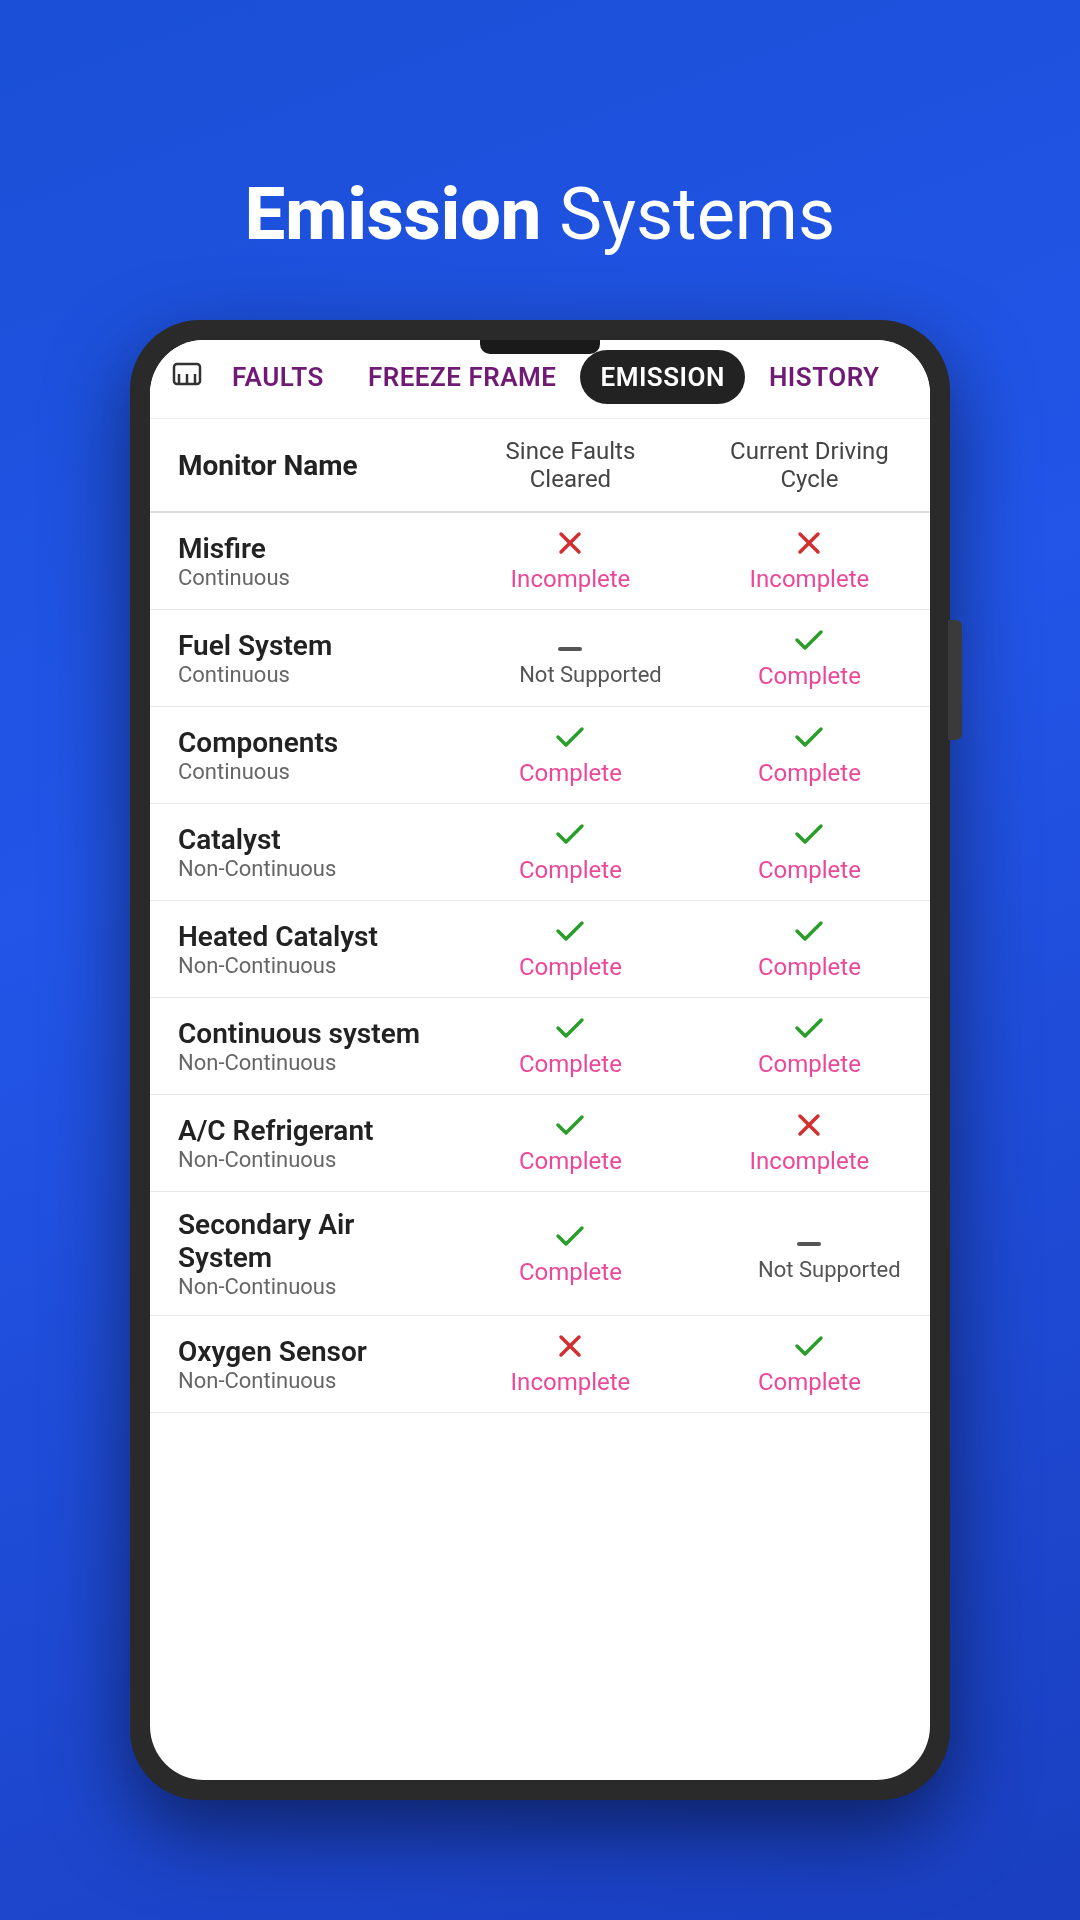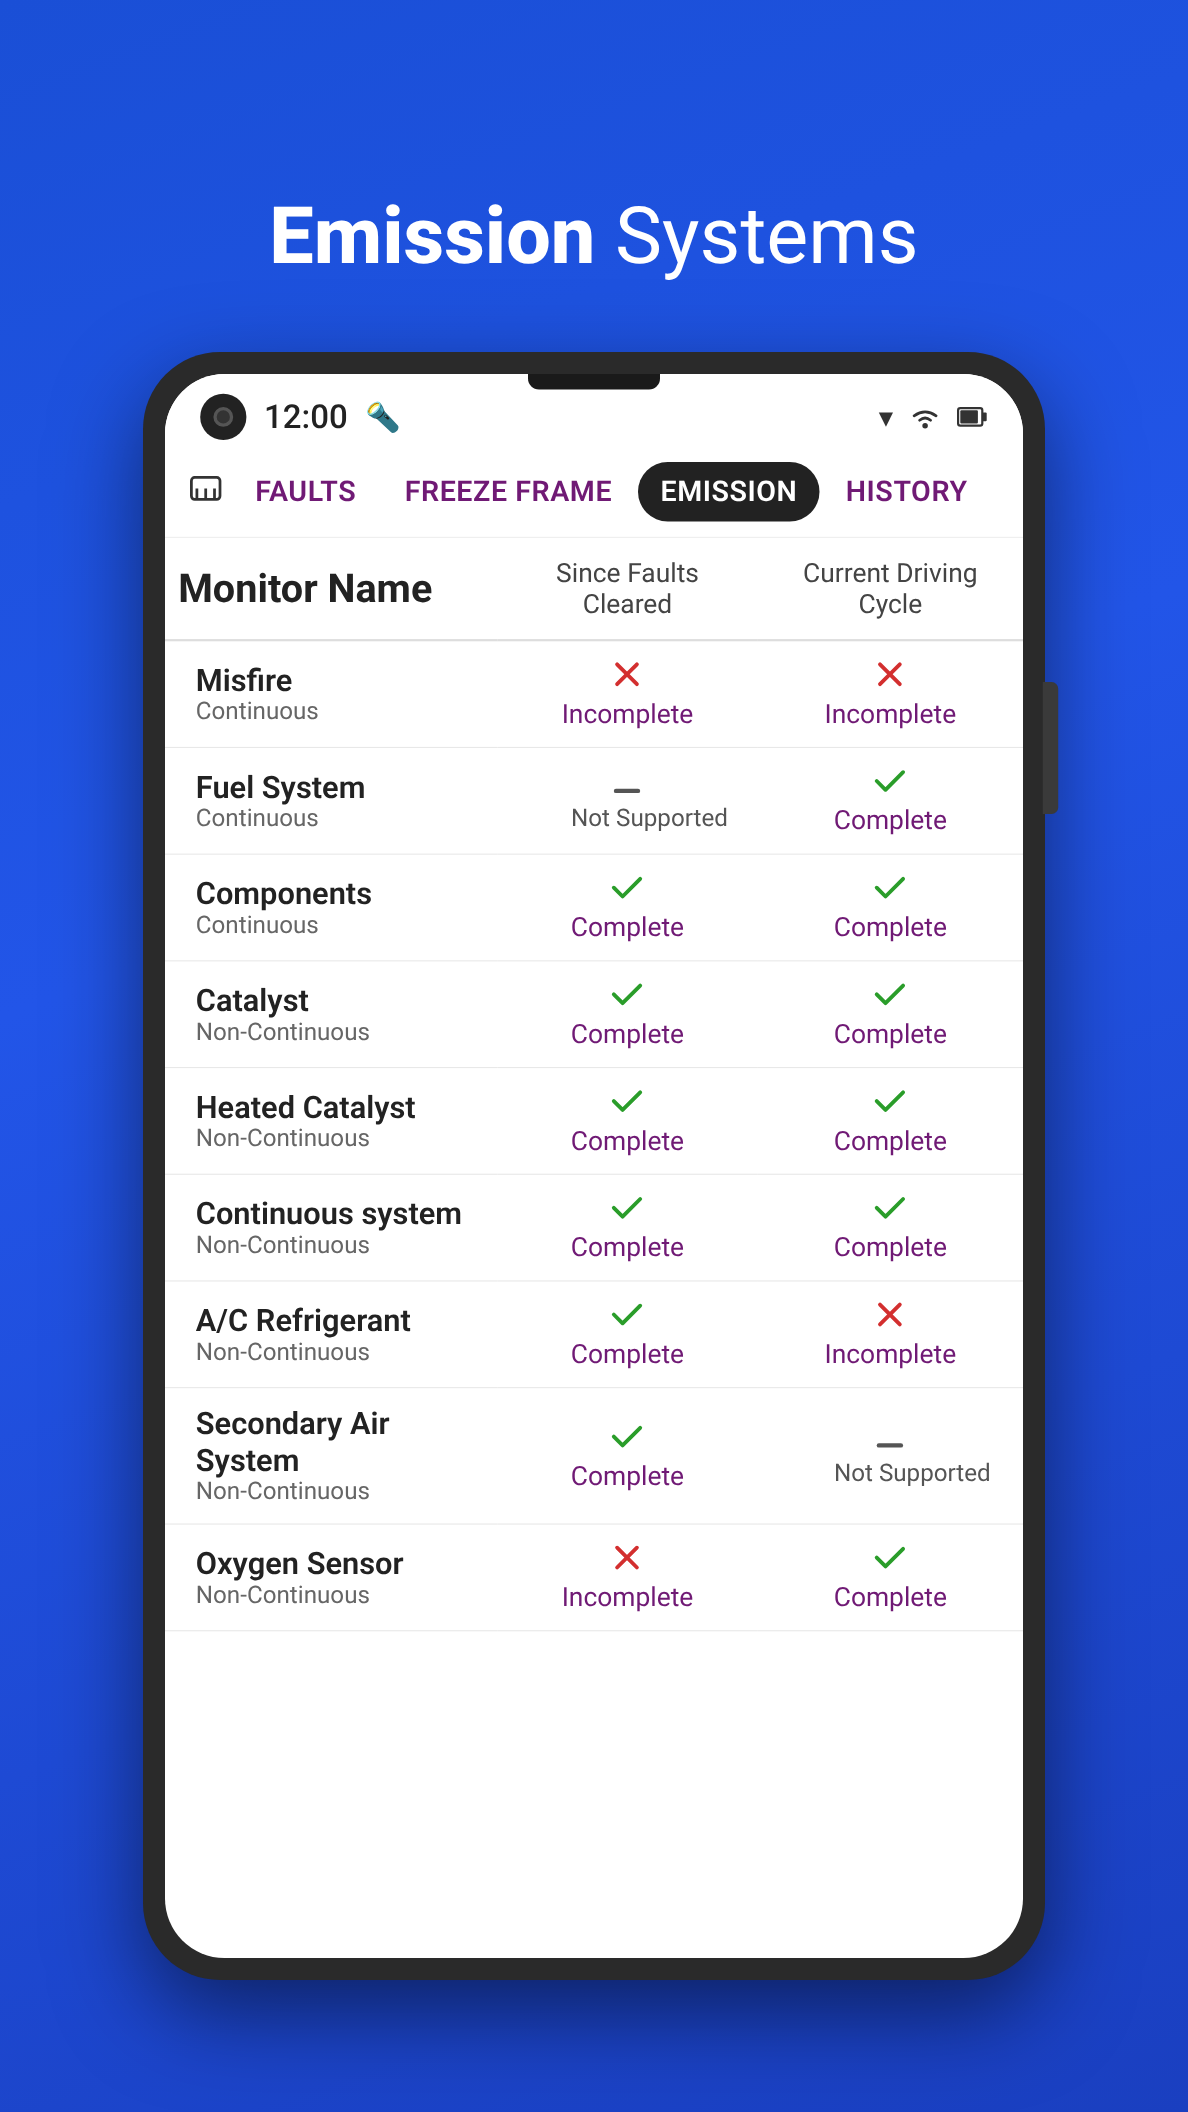--- a/index.html
+++ b/index.html
@@ -147,22 +147,22 @@
     .table-header-row th {
       padding: 18px 16px 18px;
       font-size: 24px;
       color: #444;
       font-weight: 400;
       text-align: center;
       border-bottom: 2px solid #ddd;
     }
     .table-header-row th:first-child {
       text-align: left;
-      padding-left: 12px;
-      font-size: 36px;
+      padding-left: 28px;
+      font-size: 28px;
       font-weight: 700;
       color: #222;
     }
 
     .table-row td {
       padding: 16px 16px;
       border-bottom: 1px solid #e8e8e8;
       text-align: center;
       vertical-align: middle;
     }
@@ -193,21 +193,21 @@
     .status-icon {
       font-size: 32px;
       line-height: 1;
     }
     .status-icon.complete { color: #2a9d2a; }
     .status-icon.incomplete { color: #d32f2f; }
     .status-icon.not-supported { color: #555; font-size: 28px; font-weight: 700; }
 
     .status-text {
       font-size: 24px;
-      color: #701a75;
+      color: #ec4899;
     }
     .status-text.not-supported-text {
       font-size: 22px;
       color: #555;
       margin-left: 40px;
     }
 
     
     .table-container::-webkit-scrollbar { width: 6px; }
     .table-container::-webkit-scrollbar-thumb { background: #bbb; border-radius: 3px; }
@@ -233,43 +233,20 @@
     <span> Systems</span>
   </span>
 </div>
 
 <div class="phone-wrapper">
   <div class="phone-notch"></div>
   <div class="side-button"></div>
 
   <div class="phone-screen">
 
-    <div class="status-bar">
-      <div class="status-left">
-        <div class="camera-icon">
-          <div class="camera-inner"></div>
-        </div>
-        <span class="status-time">12:00</span>
-        <span class="status-icon-flash">🔦</span>
-      </div>
-      <div class="status-right">
-        <span class="wifi-icon">▾</span>
-        <svg width="30" height="22" viewBox="0 0 30 22">
-          <path d="M15 18 Q15 18 15 18" stroke="#333" stroke-width="3" fill="none"></path>
-          <path d="M10 14 Q15 10 20 14" stroke="#333" stroke-width="2.5" fill="none" stroke-linecap="round"></path>
-          <path d="M5 10 Q15 3 25 10" stroke="#333" stroke-width="2.5" fill="none" stroke-linecap="round"></path>
-          <circle cx="15" cy="19" r="2.5" fill="#333"></circle>
-        </svg>
-        <svg width="28" height="22" viewBox="0 0 28 22">
-          <rect x="1" y="3" width="22" height="16" rx="2" stroke="#333" stroke-width="2" fill="none"></rect>
-          <rect x="23" y="7" width="4" height="8" rx="1" fill="#333"></rect>
-          <rect x="3" y="5" width="16" height="12" rx="1" fill="#333"></rect>
-        </svg>
-      </div>
-    </div>
 
     <div class="nav-tabs">
       <svg width="34" height="34" viewBox="0 0 34 34" style="margin-right:4px">
         <rect x="4" y="4" width="26" height="20" rx="3" stroke="#333" stroke-width="2.5" fill="none"></rect>
         <line x1="9" y1="14" x2="9" y2="24" stroke="#333" stroke-width="2.5"></line>
         <line x1="17" y1="14" x2="17" y2="24" stroke="#333" stroke-width="2.5"></line>
         <line x1="25" y1="14" x2="25" y2="24" stroke="#333" stroke-width="2.5"></line>
       </svg>
       <div class="tab-item">Faults</div>
       <div class="tab-item">Freeze Frame</div>

